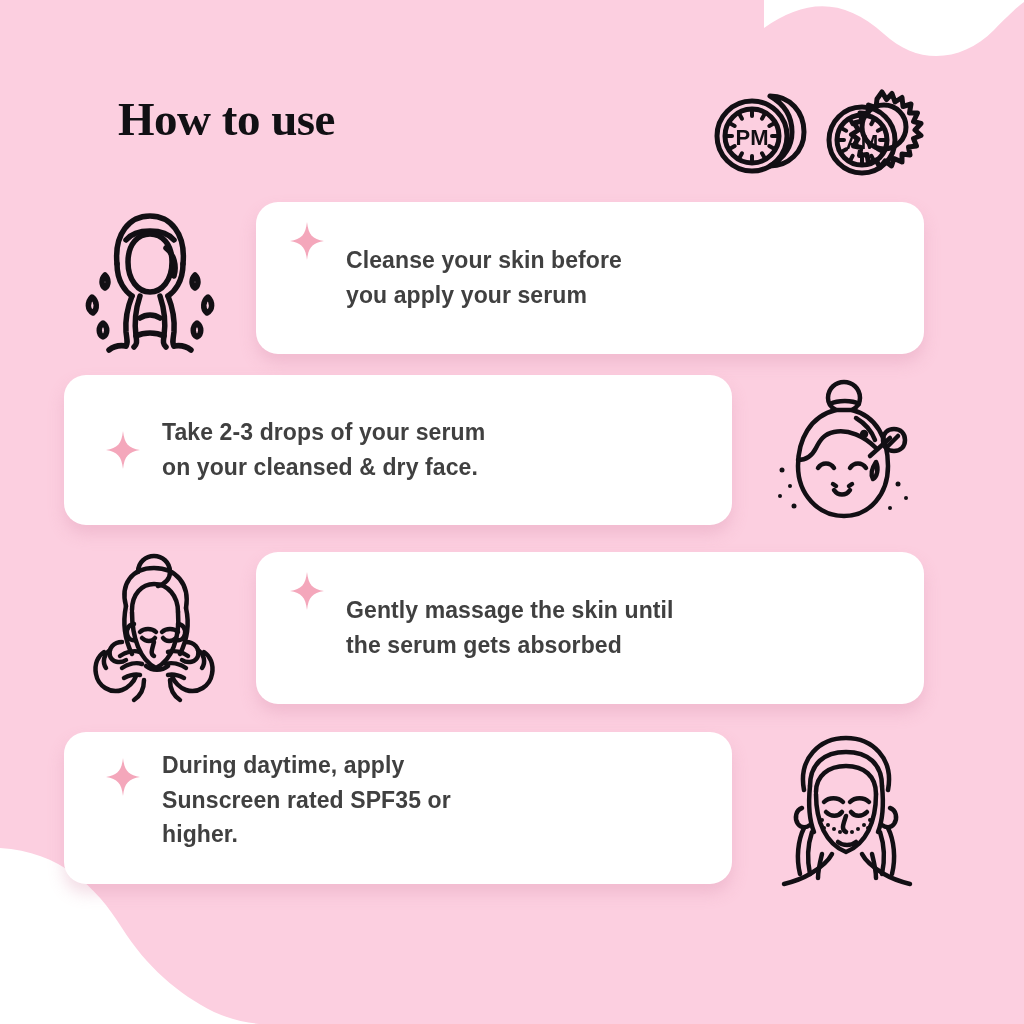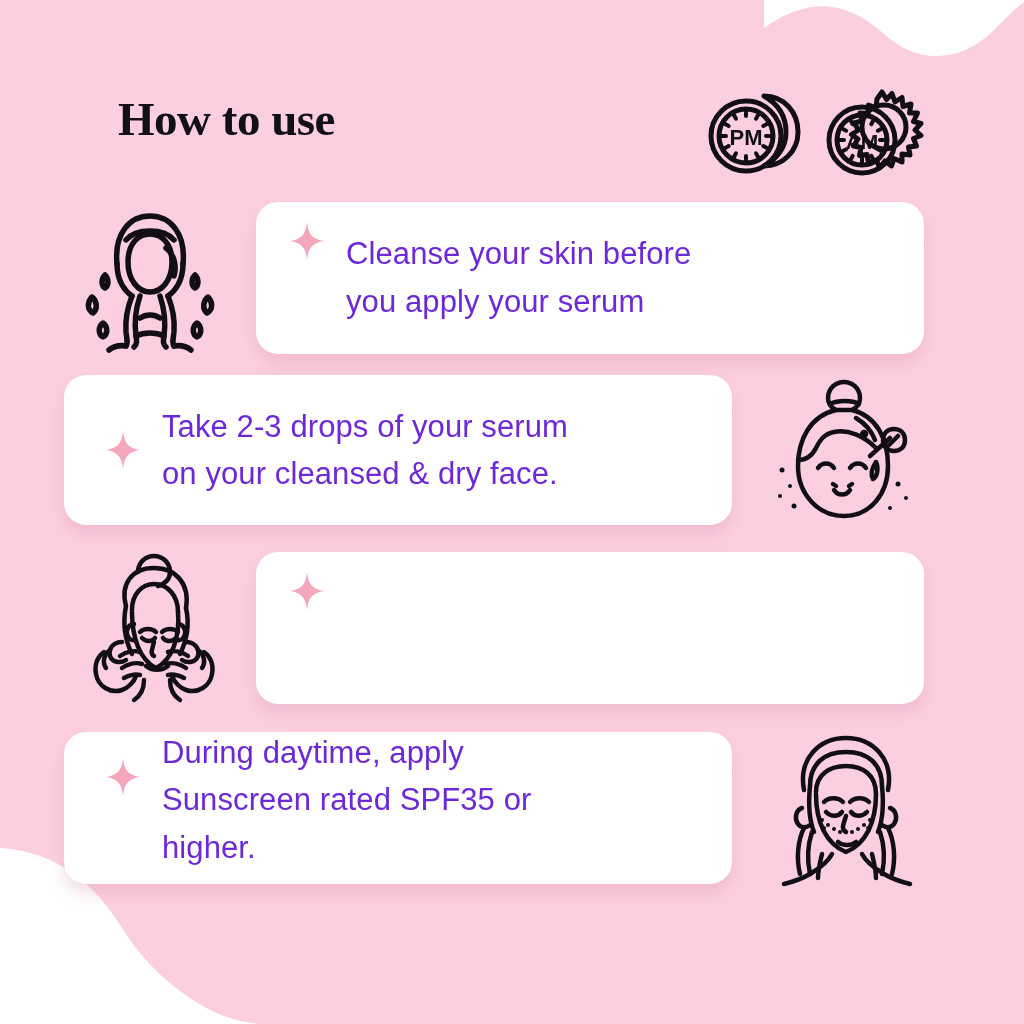--- a/index.html
+++ b/index.html
@@ -52,21 +52,21 @@
     line-height: 1;
   }
 
   
   #time-badges {
     position: absolute;
     right: 100px;
     top: 82px;
     display: flex;
     align-items: center;
-    gap: 14px;
+    gap: 8px;
   }
   .time-badge { display: block; }
 
   
   .step-row {
     position: absolute;
     display: flex;
     align-items: center;
   }
   .step-row.icon-left  { left: 70px;  }
@@ -98,25 +98,25 @@
   .sparkle-icon {
     flex: 0 0 auto;
     display: block;
     margin-right: 22px;
   }
   #step-card-1 .sparkle-icon { align-self: flex-start; margin-top: 20px; }
   #step-card-3 .sparkle-icon { align-self: flex-start; margin-top: 20px; }
   #step-card-4 .sparkle-icon { align-self: flex-start; margin-top: 26px; }
 
   .step-text {
-    color: #6d28d9;
-    font-size: 31px;
+    color: #404040;
+    font-size: 23px;
     line-height: 1.52;
     letter-spacing: 0.1px;
-    font-weight: 400;
+    font-weight: 700;
     white-space: pre-line;
   }
 </style>
 </head>
 <body>
 
 <div id="poster">
 
   <svg id="wave-top-right" class="corner-wave" viewBox="0 0 260 110" preserveAspectRatio="none">
     <path d="M0 28 C 40 0, 78 -4, 120 34 C 152 64, 196 64, 230 30 C 244 16, 252 8, 260 2 L260 -10 L0 -10 Z" fill="#ffffff"></path>
@@ -289,20 +289,22 @@
         <path d="M114 128 C 108 125, 102 124, 98 125"></path>
         <path d="M74 130 C 74 140, 70 146, 64 150"></path>
         <path d="M100 130 C 100 140, 104 146, 110 150"></path>
       </g>
     </svg>
 
     <div class="step-card" id="step-card-3">
       <svg class="sparkle-icon" width="34" height="38" viewBox="0 0 34 38">
         <path d="M17 0 C 18.5 13, 22.5 17, 34 19 C 22.5 21, 18.5 25, 17 38 C 15.5 25, 11.5 21, 0 19 C 11.5 17, 15.5 13, 17 0 Z" fill="#f4a7bb"></path>
       </svg>
+      <div class="step-text">Gently massage the skin until
+the serum gets absorbed</div>
     </div>
   </div>
 
   <div class="step-row icon-right" id="step-row-4">
 
     <div class="step-card" id="step-card-4">
       <svg class="sparkle-icon" width="34" height="38" viewBox="0 0 34 38">
         <path d="M17 0 C 18.5 13, 22.5 17, 34 19 C 22.5 21, 18.5 25, 17 38 C 15.5 25, 11.5 21, 0 19 C 11.5 17, 15.5 13, 17 0 Z" fill="#f4a7bb"></path>
       </svg>
       <div class="step-text">During daytime, apply

